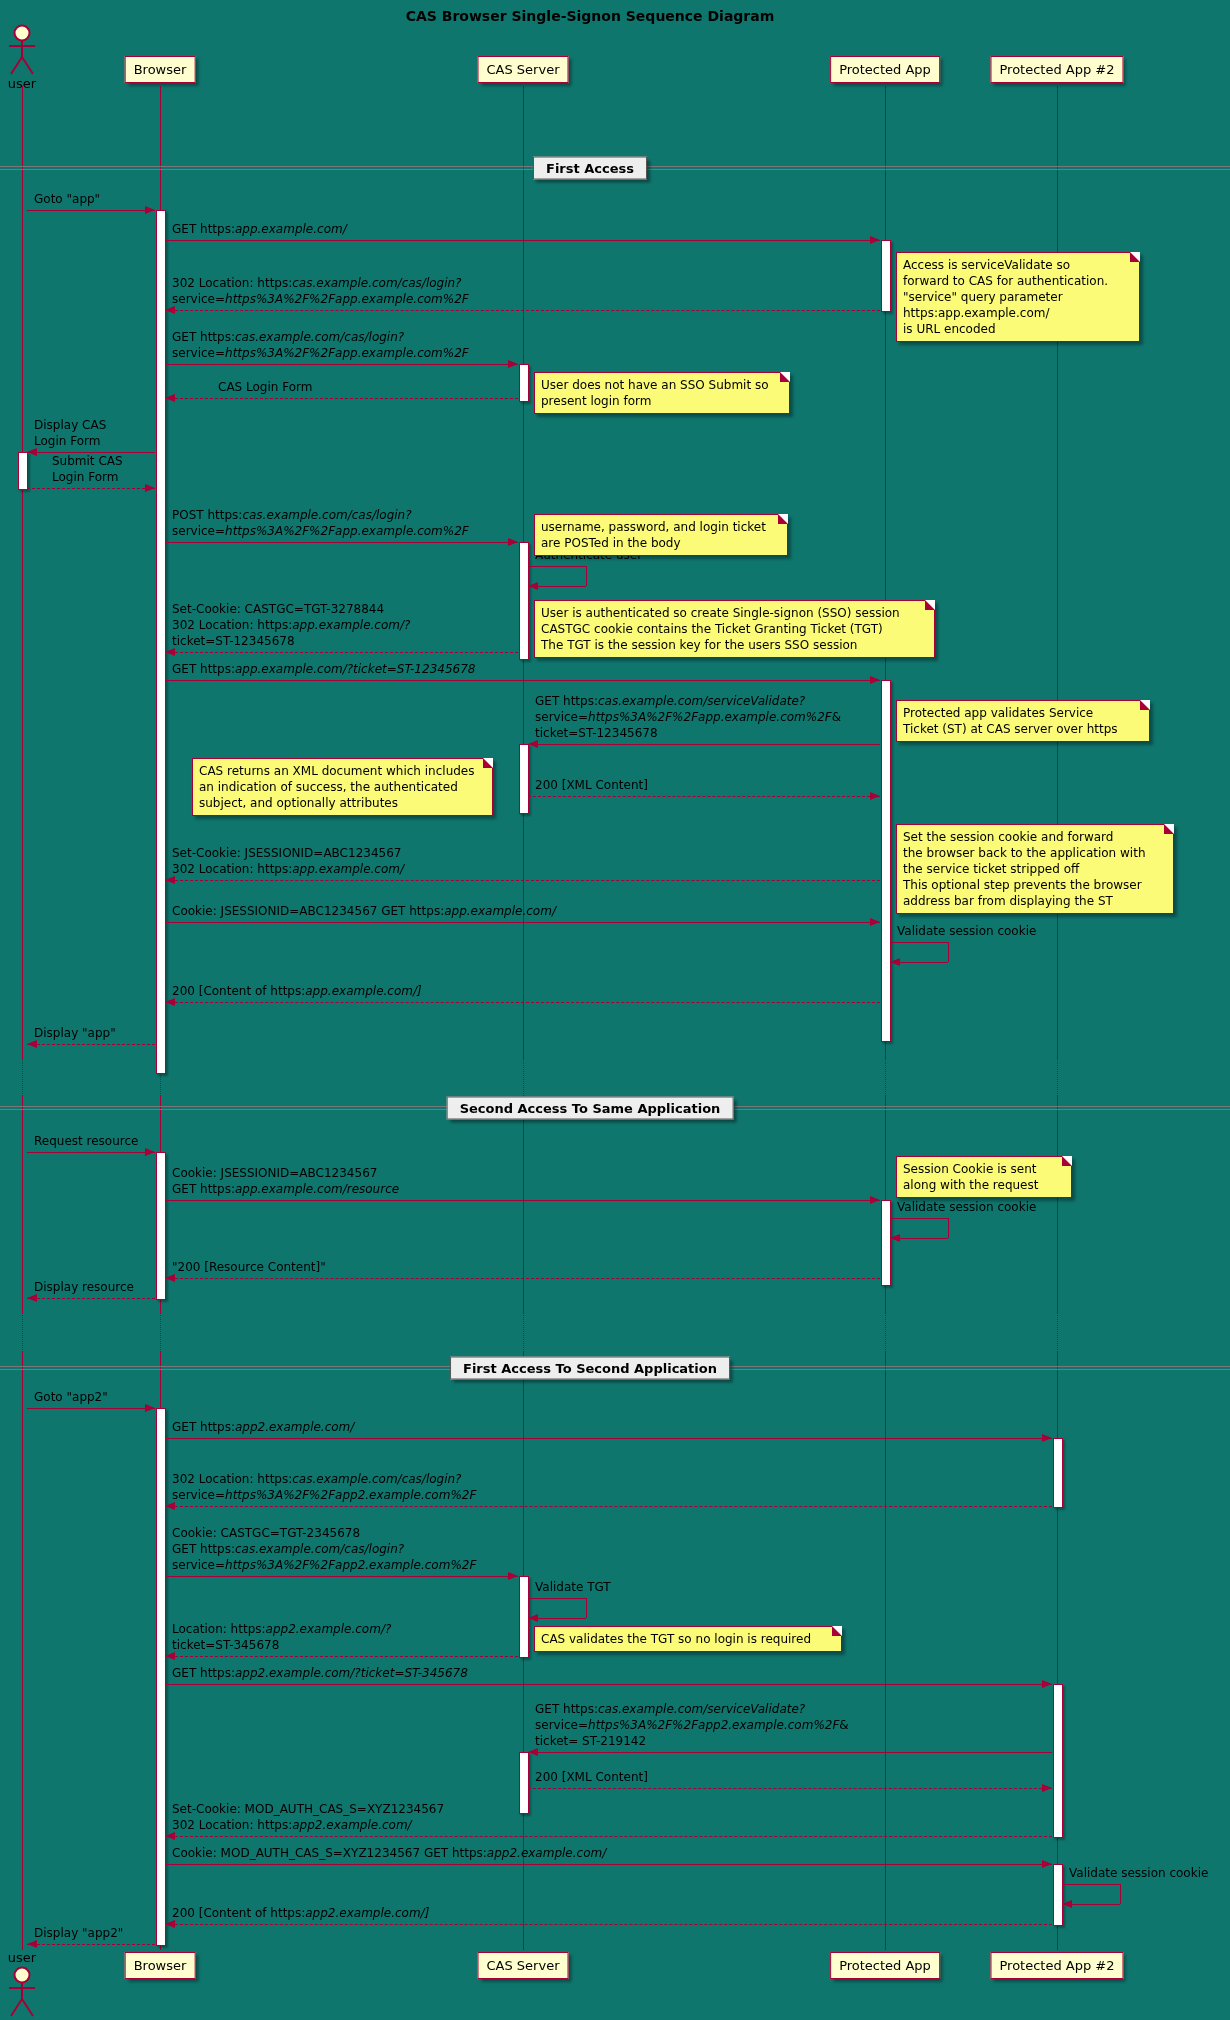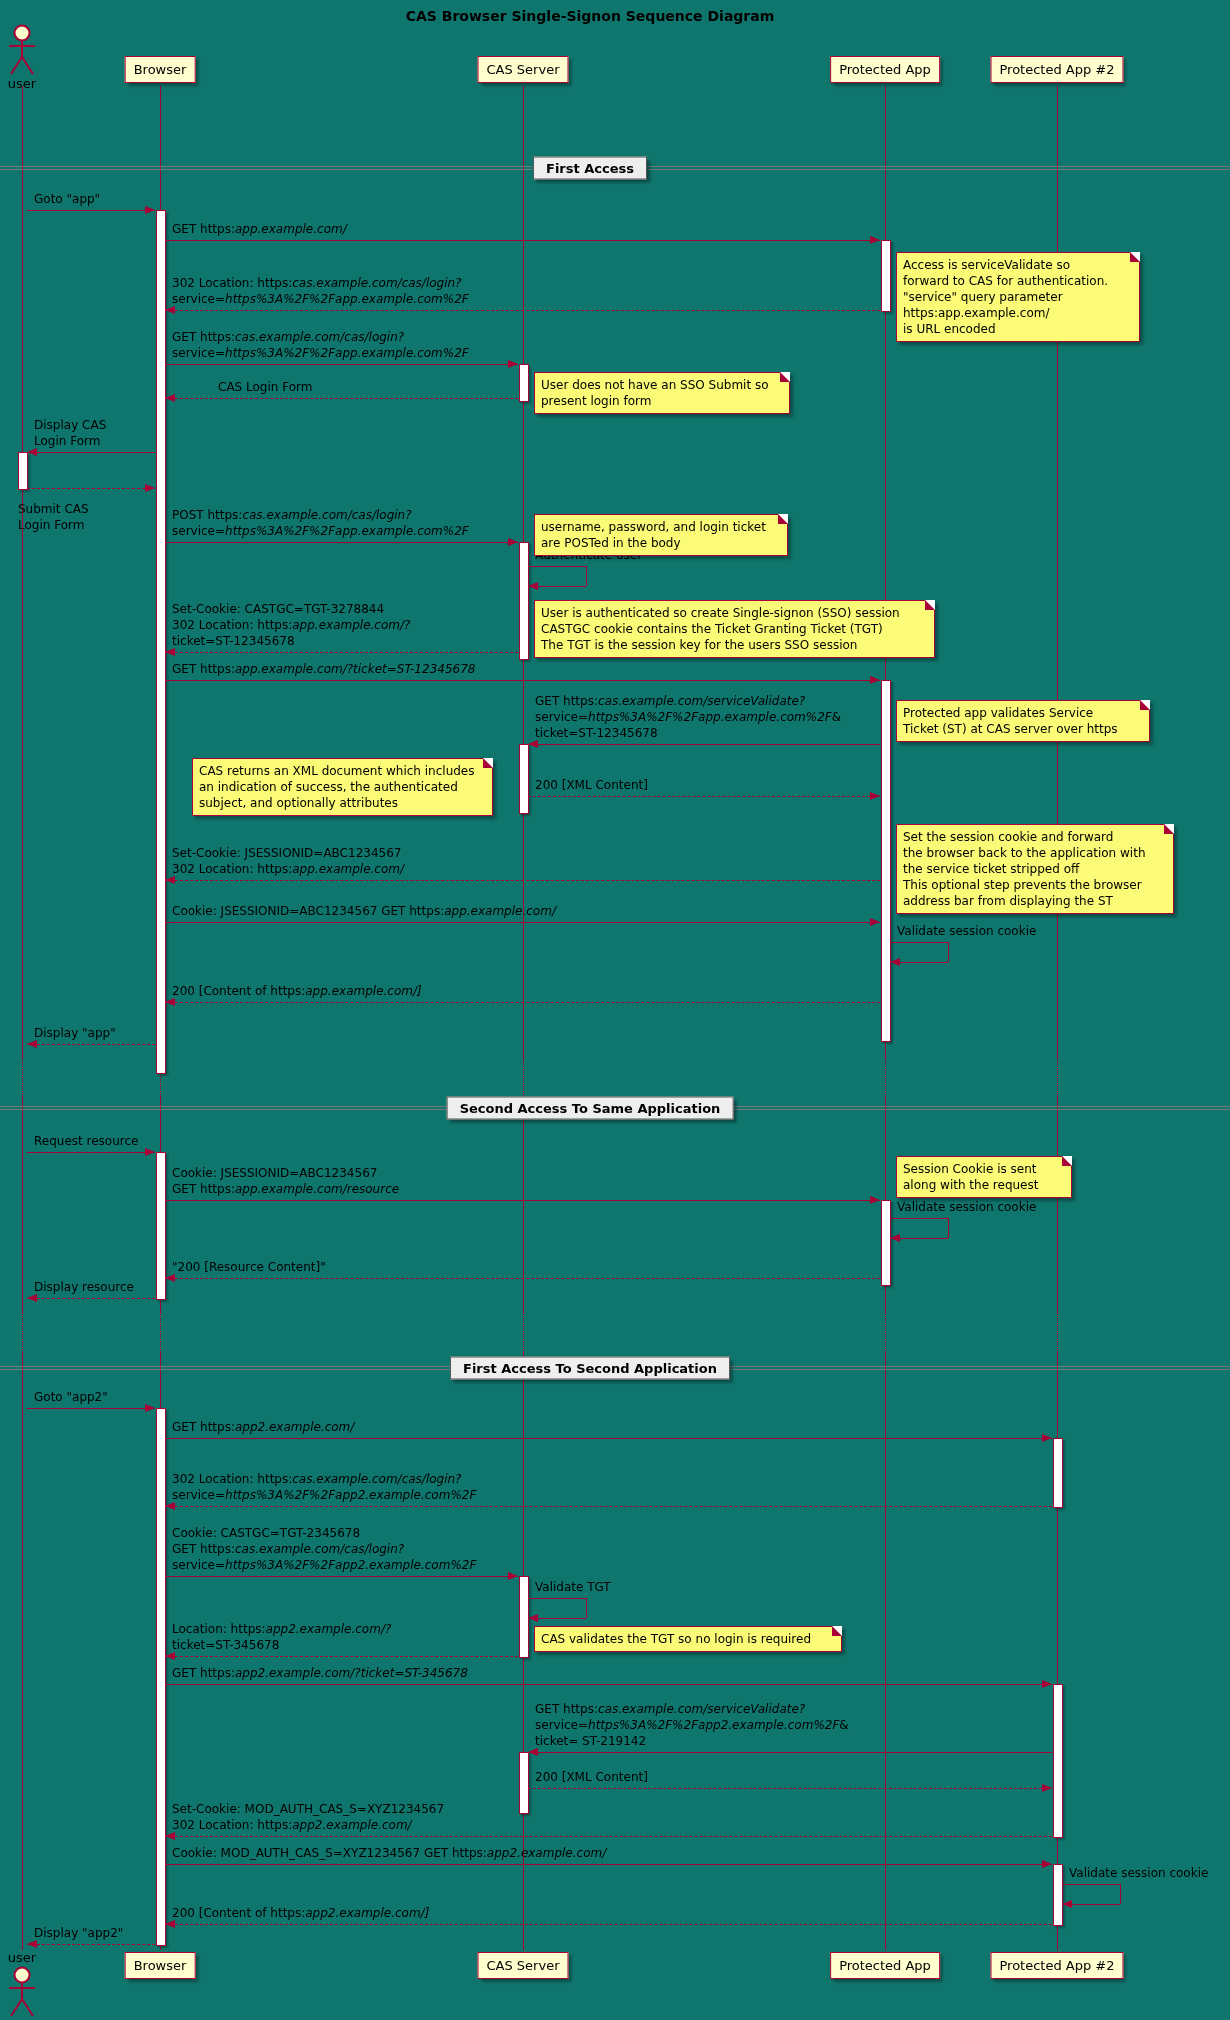--- a/index.html
+++ b/index.html
@@ -224,21 +224,21 @@
         <div><span>CAS Login Form</span></div>
       </div>
       <div class="arrow-line dashed" style="left: 165px; top: 398px; width: 353px;"></div>
       <div class="arrow-head left" style="left: 165px; top: 394px;"></div>
       <div class="msg-label" style="left: 34px; top: 417px;">
         <div><span>Display CAS</span></div>
         <div><span>Login Form</span></div>
       </div>
       <div class="arrow-line" style="left: 27px; top: 452px; width: 128px;"></div>
       <div class="arrow-head left" style="left: 27px; top: 448px;"></div>
-      <div class="msg-label" style="left: 18px; top: 453px; margin-top: 48px;">
+      <div class="msg-label" style="left: 52px; top: 453px;">
         <div><span>Submit CAS</span></div>
         <div><span>Login Form</span></div>
       </div>
       <div class="arrow-line dashed" style="left: 27px; top: 488px; width: 128px;"></div>
       <div class="arrow-head right" style="left: 145px; top: 484px;"></div>
       <div class="msg-label" style="left: 172px; top: 507px;">
         <div><span>POST https:</span><span class="ital">cas.example.com/cas/login?</span></div>
         <div><span>service=</span><span class="ital">https%3A%2F%2Fapp.example.com%2F</span></div>
       </div>
       <div class="arrow-line" style="left: 165px; top: 542px; width: 353px;"></div>

